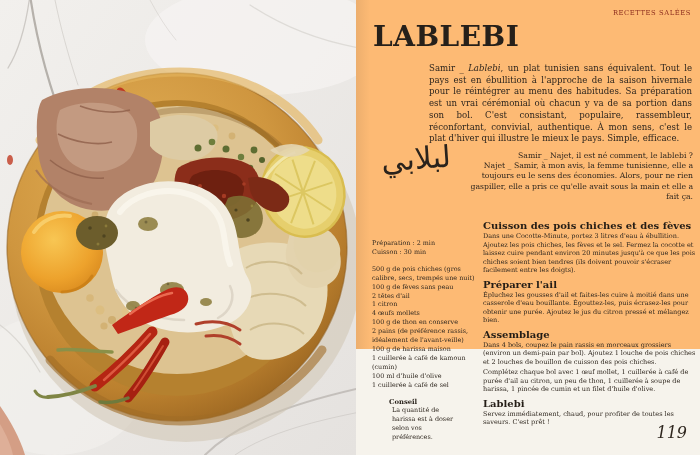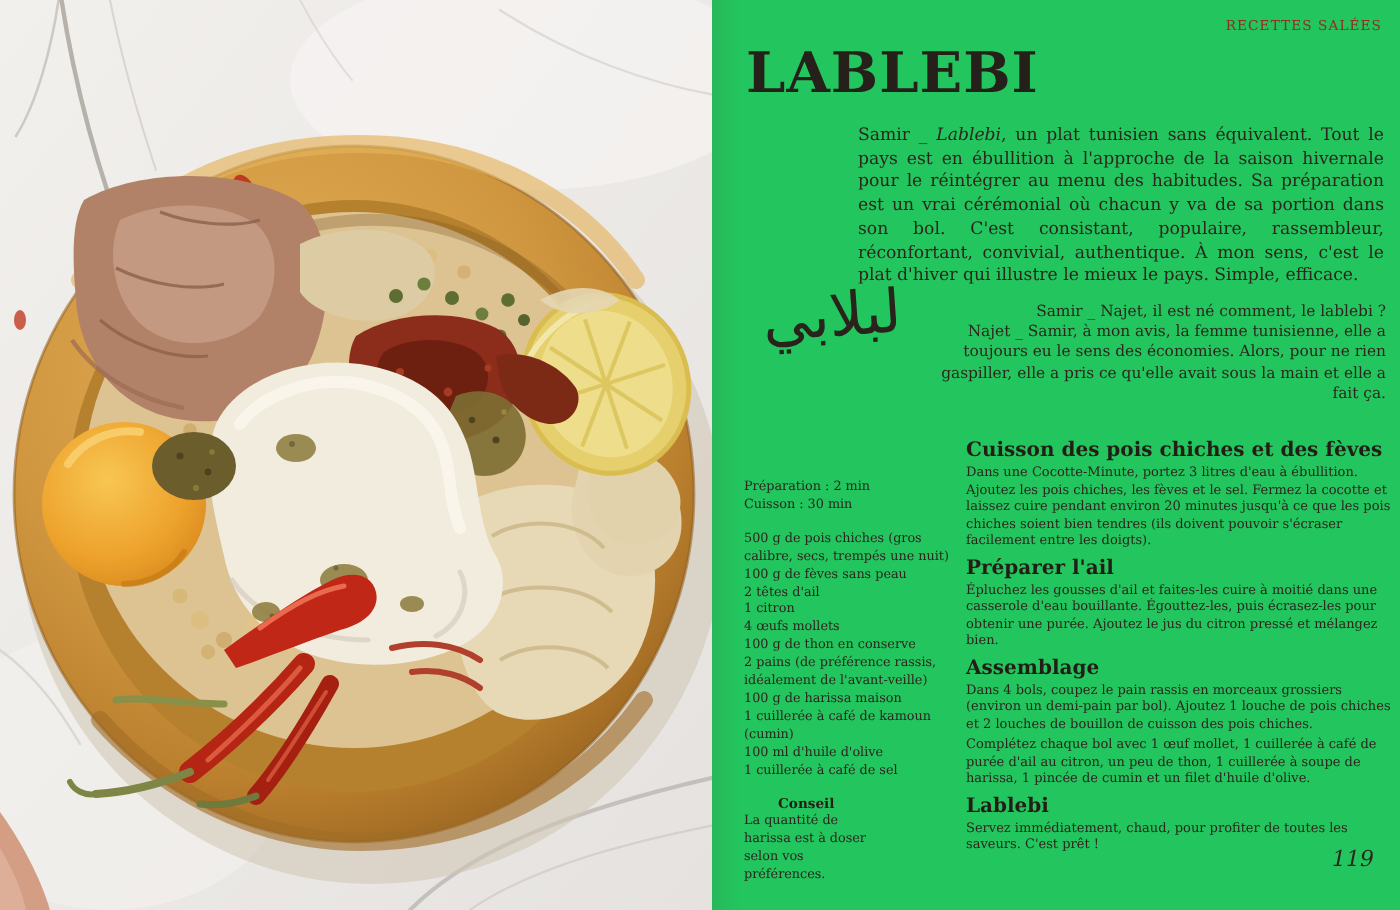--- a/index.html
+++ b/index.html
@@ -5,45 +5,45 @@
   * { margin:0; padding:0; box-sizing:border-box; }
   body { width:700px; height:455px; overflow:hidden; background:#ccc; }
   #book {
     position:relative; width:700px; height:455px; overflow:hidden;
     font-family:"DejaVu Serif", serif; background:#f6f3ec;
   }
   
   #photo { position:absolute; left:0; top:0; width:356px; height:455px; }
   #photo svg { display:block; width:356px; height:455px; }
   
-  #page { position:absolute; left:356px; top:0; width:344px; height:455px; background:#22c55e; }
+  #page { position:absolute; left:356px; top:0; width:344px; height:349px; background:#fdba74; }
   #page::before { content:""; position:absolute; left:0; top:0; bottom:0; width:14px;
     background:linear-gradient(90deg, rgba(90,70,50,.10), rgba(90,70,50,0)); pointer-events:none; }
   .page-label { position:absolute; top:9px; right:9px; font-size:6.8px; letter-spacing:.55px;
     color:#8e2f1f; }
   .title { position:absolute; left:17px; top:20px; font-size:28px; font-weight:700;
     letter-spacing:.5px; color:#26201a; }
   .intro { position:absolute; left:73px; top:63px; width:263px; font-size:8.6px;
     line-height:11.7px; text-align:justify; color:#2e261e; }
   .intro .dish { font-style:italic; }
   .arabic { position:absolute; left:14px; top:141px; width:92px; text-align:center;
     font-family:"DejaVu Sans", sans-serif; font-size:30px; color:#2a231c; transform:rotate(-4deg); }
   .dialogue { position:absolute; top:151px; right:7px; width:236px; 
     font-size:7.7px; line-height:10.2px; text-align:right; color:#2e261e; }
   .info-col { position:absolute; left:16px; top:239px; width:104px; font-size:6.4px;
     line-height:8.9px; color:#2e261e; }
   .info-gap { height:8px; }
   .tip-title { font-weight:bold; font-size:6.8px; color:#241d16;padding-left:17px; }
-  .tip-text { width:72px; }
+  .tip-text { width:72px;margin-left:20px; }
   .method-col { position:absolute; left:127px; top:222px; width:214px; font-size:6.5px;
     line-height:8.5px; color:#2e261e; }
   .m-section { margin-bottom:6px; }
   .m-title { font-weight:bold; font-size:10px; color:#241d16; margin-bottom:1.5px; }
   .m-p { margin-bottom:2px; }
-  .page-num { position:absolute; right:13px; top:423px; font-style:italic; font-size:11px;
+  .page-num { position:absolute; right:13px; top:423px; font-style:italic; font-size:16px;
     color:#2e261e; }
 </style>
 </head>
 <body>
 
 <div id="book">
 
   <div id="photo">
     <svg viewBox="0 0 356 455" xmlns="http://www.w3.org/2000/svg">
       <defs>

